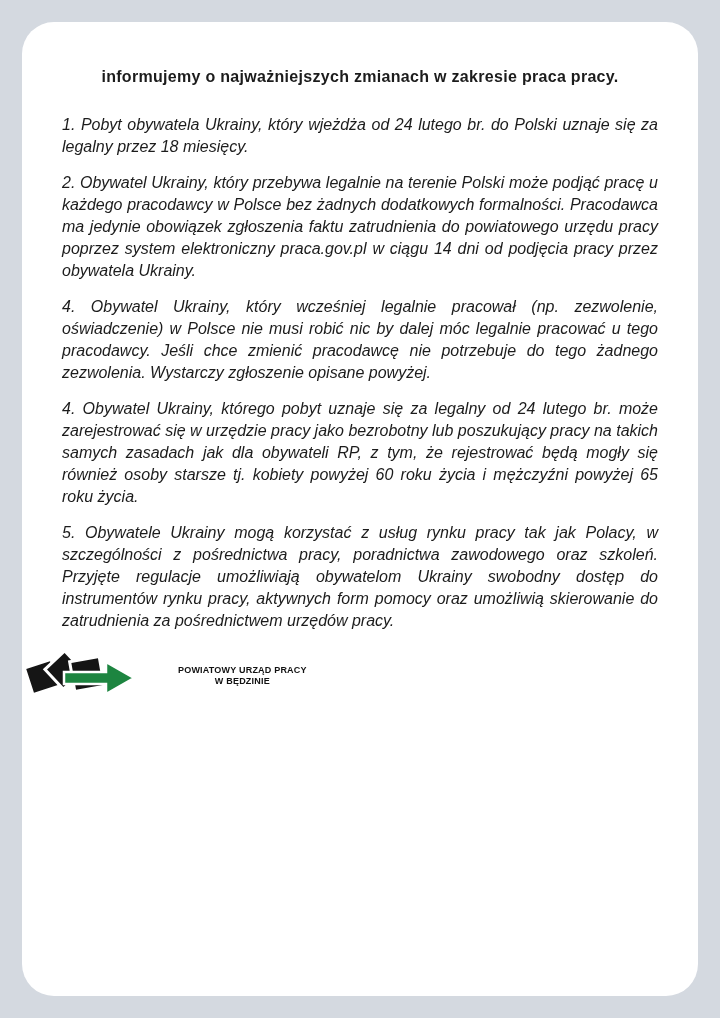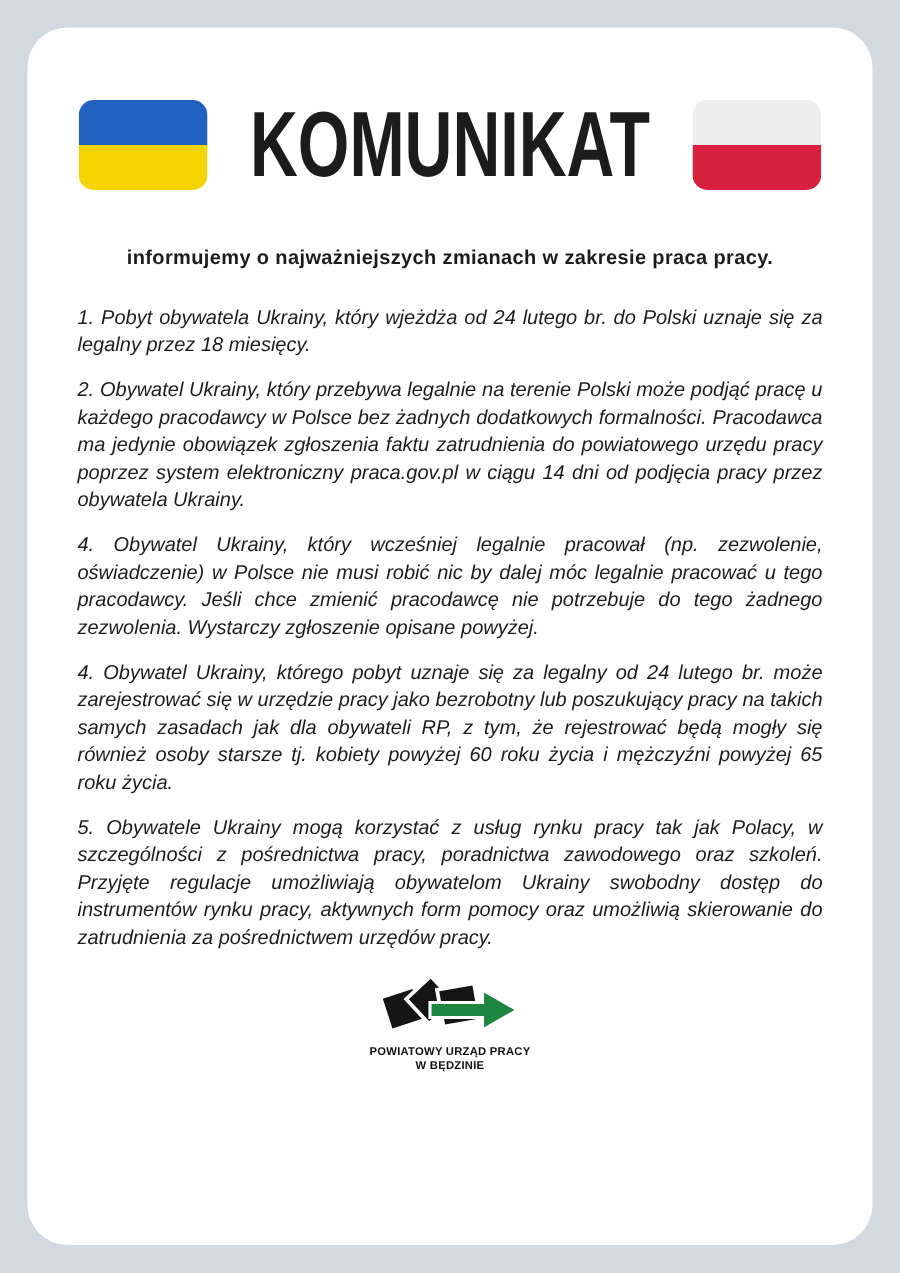--- a/index.html
+++ b/index.html
@@ -57,51 +57,39 @@
     margin: 27px 40px 0;
     font-size: 16px;
     line-height: 22px;
     text-align: justify;
   }
   .content p { margin: 0 0 14px 0; font-style: italic; }
   
   .footer {
     margin-top: 6px;
     display: flex;
-    flex-direction: column;
+    flex-direction: row;
     align-items: center;
+    gap: 40px;
   }
   .org {
     margin-top: 2px;
     text-align: center;
     font-size: 9px;
     font-weight: 700;
     line-height: 11px;
     letter-spacing: 0.2px;
     color: #111;
   }
 </style>
 </head>
 <body>
 
 <div class="card">
 
-  <header class="header">
-    <div class="flag flag-ua">
-      <div class="half half-top"></div>
-      <div class="half half-bottom"></div>
-    </div>
-    <svg class="title-svg" width="332" height="66" viewBox="0 0 332 66">
-      <text x="166" y="58" text-anchor="middle" font-size="74" textLength="320" lengthAdjust="spacingAndGlyphs">KOMUNIKAT</text>
-    </svg>
-    <div class="flag flag-pl">
-      <div class="half half-top"></div>
-      <div class="half half-bottom"></div>
-    </div>
-  </header>
 
   <div class="intro">
     <div>informujemy o najważniejszych zmianach w zakresie praca pracy.</div>
   </div>
 
   <main class="content">
     <p>1. Pobyt obywatela Ukrainy, który wjeżdża od 24 lutego br. do Polski uznaje się za legalny przez 18 miesięcy.</p>
     <p>2. Obywatel Ukrainy, który przebywa legalnie na terenie Polski może podjąć pracę u każdego pracodawcy w Polsce bez żadnych dodatkowych formalności. Pracodawca ma jedynie obowiązek zgłoszenia faktu zatrudnienia do powiatowego urzędu pracy poprzez system elektroniczny praca.gov.pl w ciągu 14 dni od podjęcia pracy przez obywatela Ukrainy.</p>
     <p>4. Obywatel Ukrainy, który wcześniej legalnie pracował (np. zezwolenie, oświadczenie) w Polsce nie musi robić nic by dalej móc legalnie pracować u tego pracodawcy. Jeśli chce zmienić pracodawcę nie potrzebuje do tego żadnego zezwolenia. Wystarczy zgłoszenie opisane powyżej.</p>
     <p>4. Obywatel Ukrainy, którego pobyt uznaje się za legalny od 24 lutego br. może zarejestrować się w urzędzie pracy jako bezrobotny lub poszukujący pracy na takich samych zasadach jak dla obywateli RP, z tym, że rejestrować będą mogły się również osoby starsze tj. kobiety powyżej 60 roku życia i mężczyźni powyżej 65 roku życia.</p>

